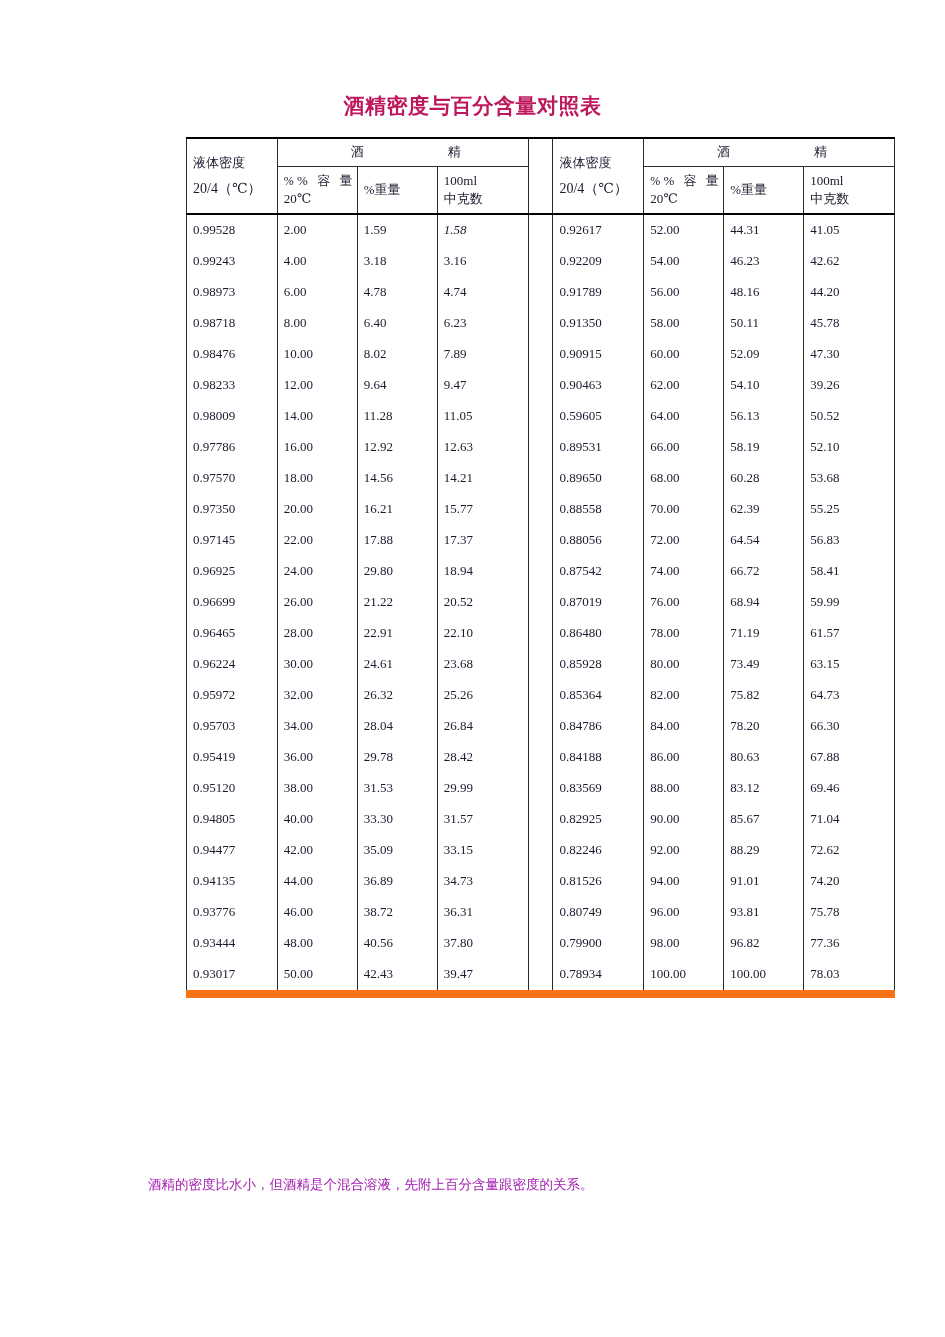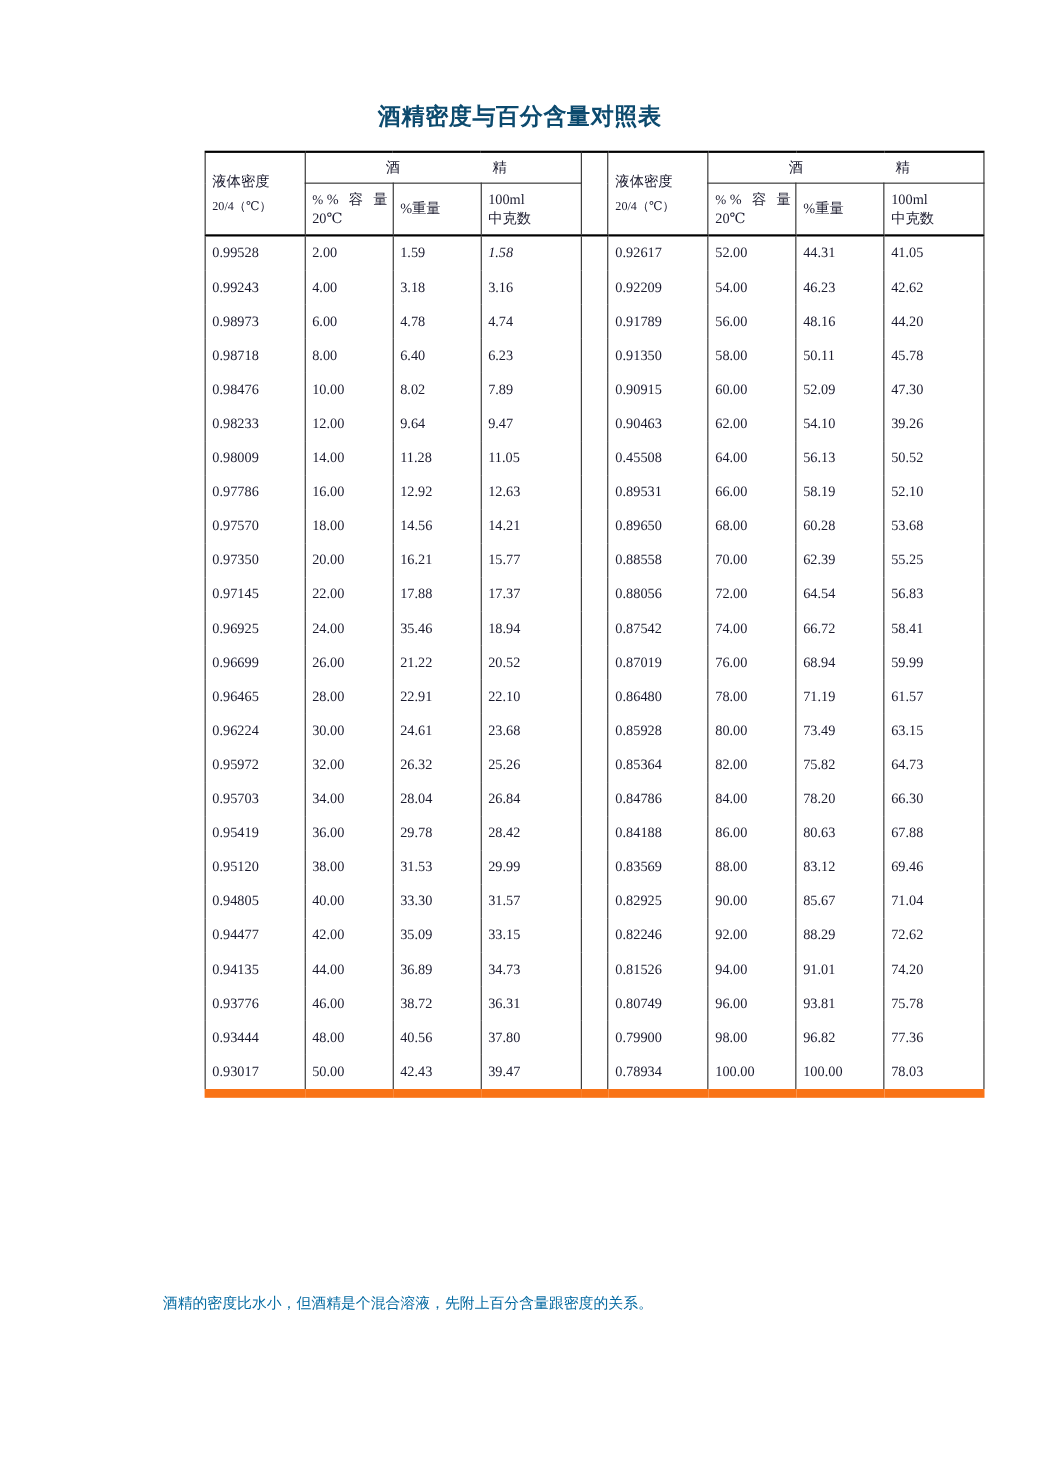--- a/index.html
+++ b/index.html
@@ -30,21 +30,21 @@
   .doc-title {
     position: absolute;
     left: 0;
     top: 92px;
     width: 945px;
     text-align: center;
     font-size: 21px;
     font-weight: bold;
     letter-spacing: 0.5px;
     font-family: "Liberation Serif", "DejaVu Serif", serif;
-    color: #0c4a6e;
+    color: #be185d;
   }
 
   
   .table-wrap {
     position: absolute;
     left: 146px;
     top: 137px;
     width: 838px;
     padding-left: 40px;
   }
@@ -94,21 +94,21 @@
     padding: 0;
     background: #fff;
   }
 
   
   th.dens-head {
     height: 54px;
     font-size: 14px;
   }
   th.dens-head .l1 { display:block; }
-  th.dens-head .l2 { display:block; padding-top: 9px; font-size: 11px; }
+  th.dens-head .l2 { display:block; padding-top: 9px; font-size: 14px; }
 
   th.group-head {
     height: 27px;
     font-size: 14px;
     text-align: center;
     border-bottom: 1px solid #2a2a2a;
     letter-spacing: 0;
   }
   th.group-head span.grp {
     display: inline-block;
@@ -136,21 +136,21 @@
   table.alcohol tr.data td { height: 31px; }
 
   
   .note {
     position: absolute;
     left: 148px;
     top: 1176px;
     width: 740px;
     font-size: 13.5px;
     font-family: "Liberation Sans", "DejaVu Sans", sans-serif;
-    color: #0369a1;
+    color: #a21caf;
     line-height: 1.3;
   }
 </style>
 </head>
 <body>
 
 <div class="page">
 
   <div class="doc-title">酒精密度与百分含量对照表</div>
 
@@ -276,21 +276,21 @@
             <td>62.00</td>
             <td>54.10</td>
             <td>39.26</td>
           </tr>
           <tr class="data">
             <td>0.98009</td>
             <td>14.00</td>
             <td>11.28</td>
             <td>11.05</td>
             <td class="gap"></td>
-            <td>0.45508</td>
+            <td>0.59605</td>
             <td>64.00</td>
             <td>56.13</td>
             <td>50.52</td>
           </tr>
           <tr class="data">
             <td>0.97786</td>
             <td>16.00</td>
             <td>12.92</td>
             <td>12.63</td>
             <td class="gap"></td>
@@ -328,21 +328,21 @@
             <td>17.37</td>
             <td class="gap"></td>
             <td>0.88056</td>
             <td>72.00</td>
             <td>64.54</td>
             <td>56.83</td>
           </tr>
           <tr class="data">
             <td>0.96925</td>
             <td>24.00</td>
-            <td>35.46</td>
+            <td>29.80</td>
             <td>18.94</td>
             <td class="gap"></td>
             <td>0.87542</td>
             <td>74.00</td>
             <td>66.72</td>
             <td>58.41</td>
           </tr>
           <tr class="data">
             <td>0.96699</td>
             <td>26.00</td>

